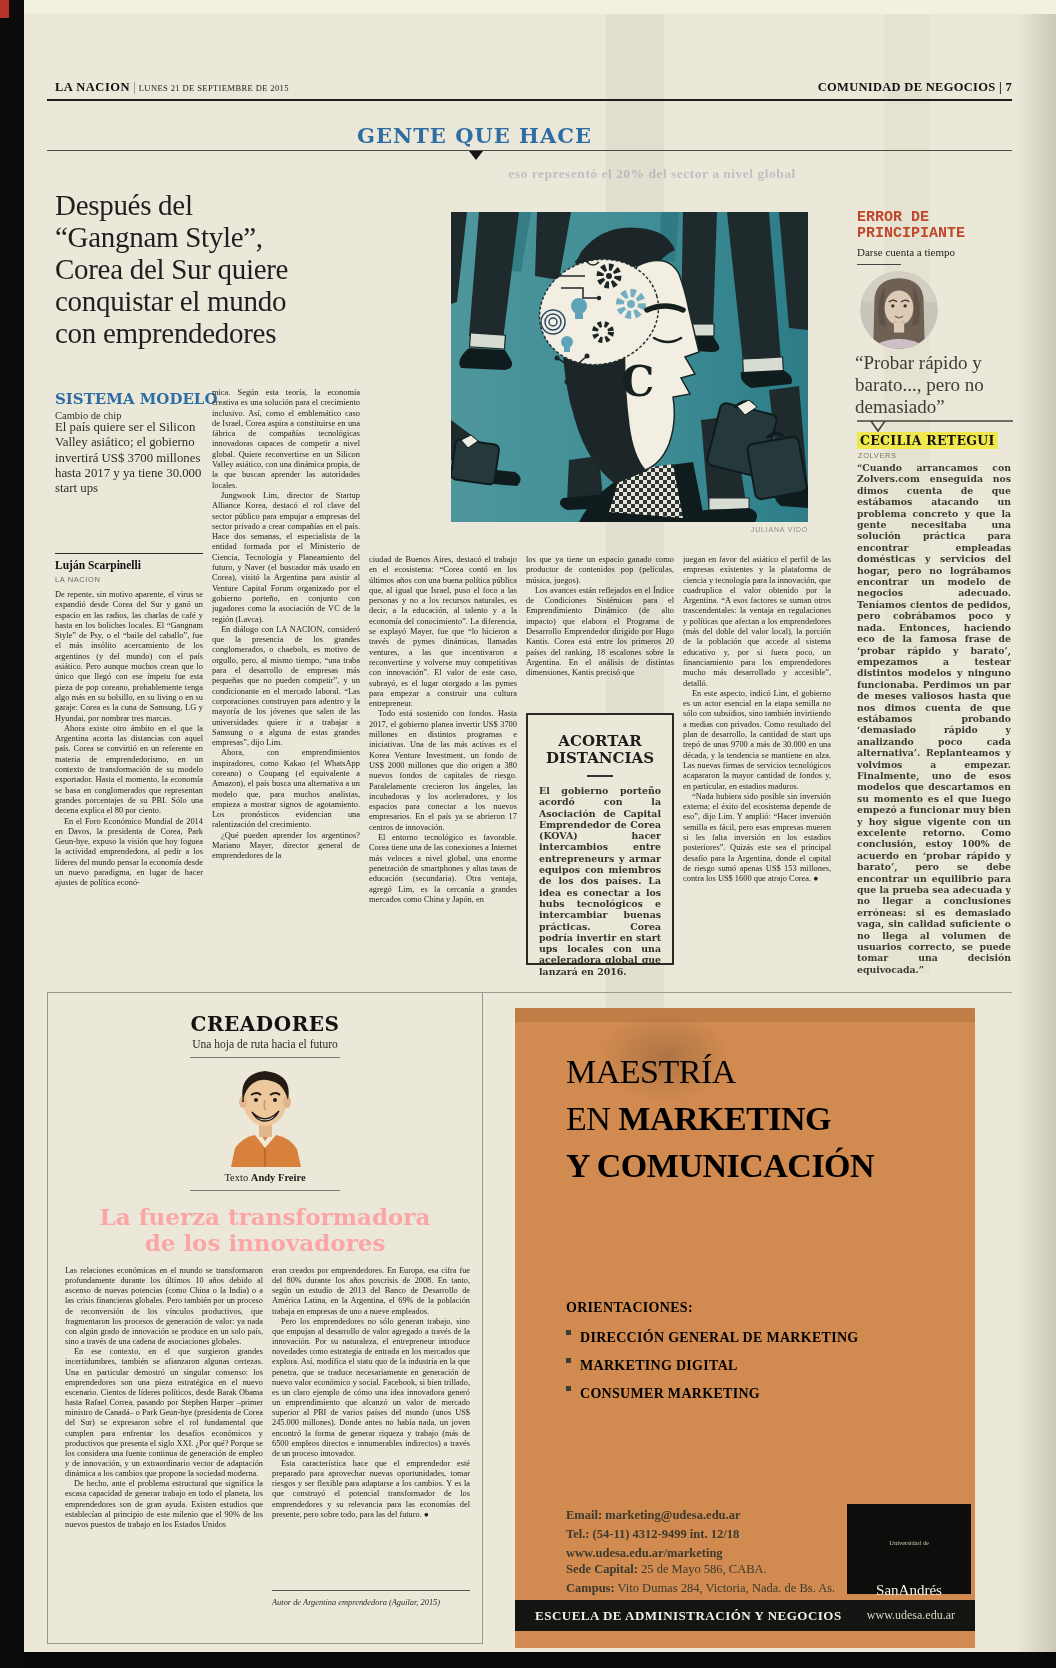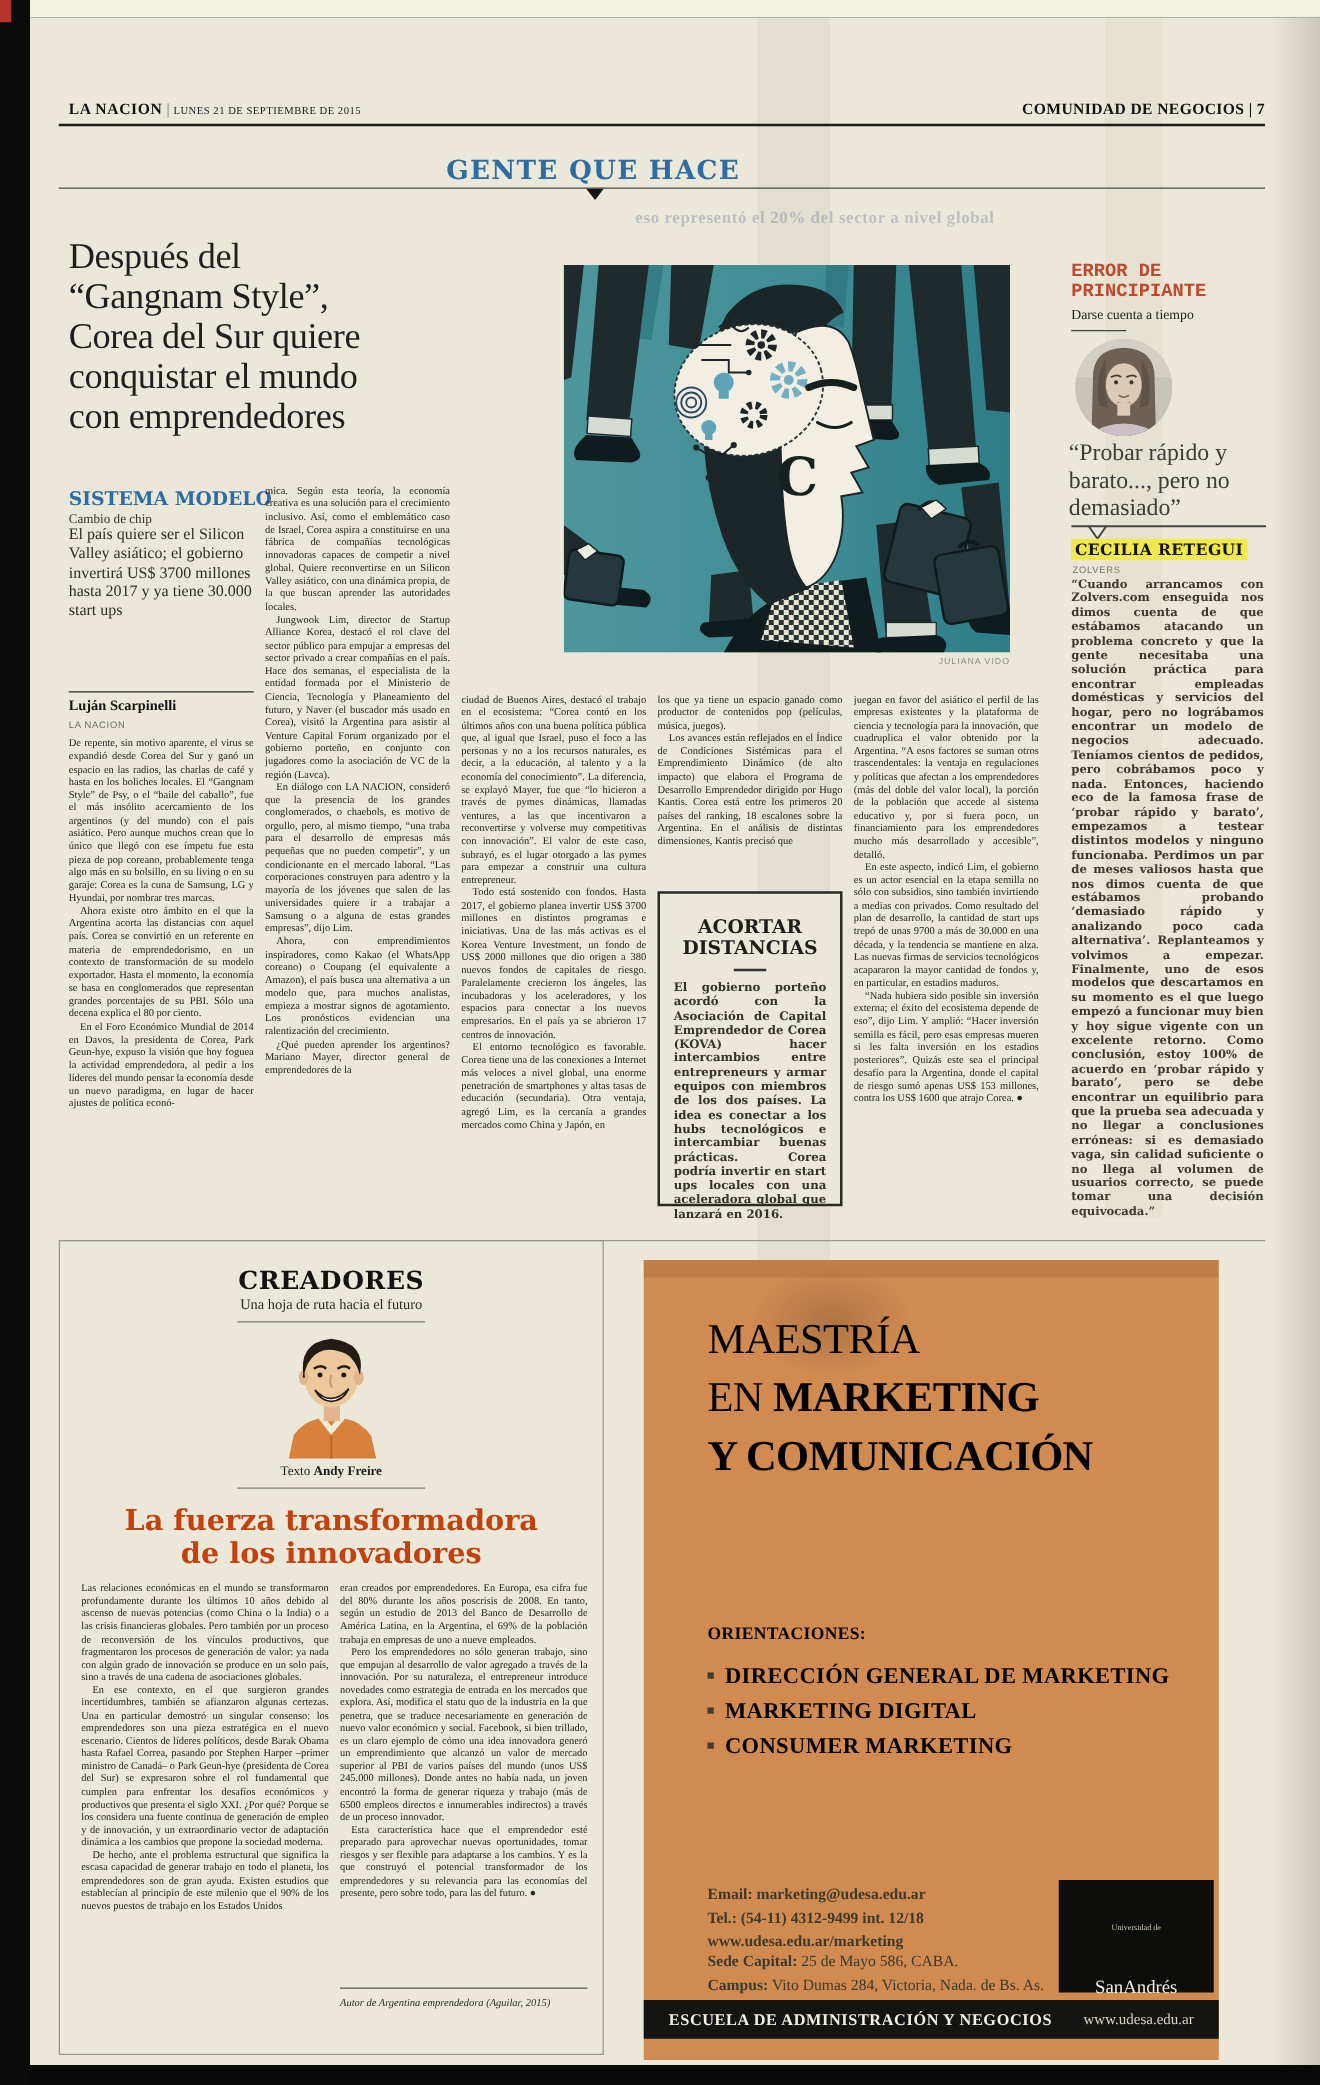--- a/index.html
+++ b/index.html
@@ -76,37 +76,37 @@
   .creators-box{left:47px;top:992px;width:436px;height:652px;border:1px solid #97978a;box-sizing:border-box;}
   .cre-title{left:47px;top:1012px;width:436px;text-align:center;font-family:"DejaVu Serif",serif;
              font-weight:bold;font-size:20px;letter-spacing:0.5px;color:#121210;}
   .cre-sub{left:47px;top:1038px;width:436px;text-align:center;font-size:11.5px;color:#2a2a24;}
   .cre-rule1{left:190px;top:1057px;width:150px;height:1px;background:#7c7c70;}
   .caricature{left:213px;top:1062px;width:105px;height:105px;}
   .cre-byline{left:47px;top:1172px;width:436px;text-align:center;font-size:10.5px;color:#1c1c18;}
   .cre-byline b{font-weight:bold;}
   .cre-rule2{left:190px;top:1190px;width:150px;height:1px;background:#7c7c70;}
   .cre-headline{left:75px;top:1204px;width:380px;text-align:center;font-family:"DejaVu Serif",serif;
-                font-weight:bold;font-size:23px;line-height:26px;color:#c2410c;white-space:pre-line;}
+                font-weight:bold;font-size:23px;line-height:26px;color:#fca5a5;white-space:pre-line;}
   .crecol{font-size:8.3px;line-height:10.15px;text-align:justify;color:#23231e;overflow:hidden;}
   .crecol p{margin:0;}
   .crecol p + p{text-indent:9px;}
   .colA{left:65px;top:1266px;width:198px;height:352px;}
   .colB{left:272px;top:1266px;width:198px;height:320px;}
   .cre-footrule{left:272px;top:1590px;width:198px;height:1px;background:#55554c;}
   .cre-footnote{left:272px;top:1598px;width:198px;font-style:italic;font-size:8.4px;color:#2b2b26;}
 
   .ad{left:515px;top:1008px;width:460px;height:640px;background:#d18a4f;font-family:"Liberation Sans",sans-serif;color:#3c3c30;}
   .ad-topstrip{left:515px;top:1008px;width:460px;height:14px;background:rgba(150,95,45,0.28);}
   .ad-smudge{left:600px;top:1012px;width:130px;height:90px;
      background:radial-gradient(ellipse at center,rgba(50,40,30,0.22) 0%,rgba(50,40,30,0) 70%);}
   .ad-title{left:566px;top:1048px;width:400px;font-size:34px;line-height:47px;letter-spacing:-0.5px;}
   .ad-title .bold{font-weight:bold;}
   .ad-orient-label{left:566px;top:1300px;font-weight:bold;font-size:14px;letter-spacing:0.3px;}
-  .ad-item{width:380px;display:flex;align-items:center;font-weight:bold;font-size:18px;letter-spacing:0.3px;}
+  .ad-item{width:380px;display:flex;font-weight:bold;font-size:14px;letter-spacing:0.3px;}
   .ad-item .sq{width:5px;height:5px;background:#3c3c30;margin-right:9px;flex:0 0 auto;}
   .ad-i1{left:566px;top:1330px;}.ad-i2{left:566px;top:1358px;}.ad-i3{left:566px;top:1386px;}
   .ad-contact{left:566px;top:1506px;font-size:12.5px;line-height:19px;font-weight:bold;color:#3a3a2e;}
   .ad-sede{left:566px;top:1560px;font-size:12.5px;line-height:19px;color:#3a3a2e;}
   .ad-sede b{font-weight:bold;}
   .ad-logo{left:847px;top:1504px;width:124px;height:90px;background:#0d0d0b;display:flex;flex-direction:column;
            align-items:center;justify-content:center;gap:36px;}
   .ad-logo .uni{font-family:"Liberation Serif",serif;font-size:6.5px;color:#cfc8b2;margin-top:2px;}
   .ad-logo .name{font-family:"Liberation Serif",serif;font-size:15px;color:#f4f0e2;line-height:16px;}
   .ad-footer{left:515px;top:1600px;width:460px;height:31px;background:#141412;display:flex;

